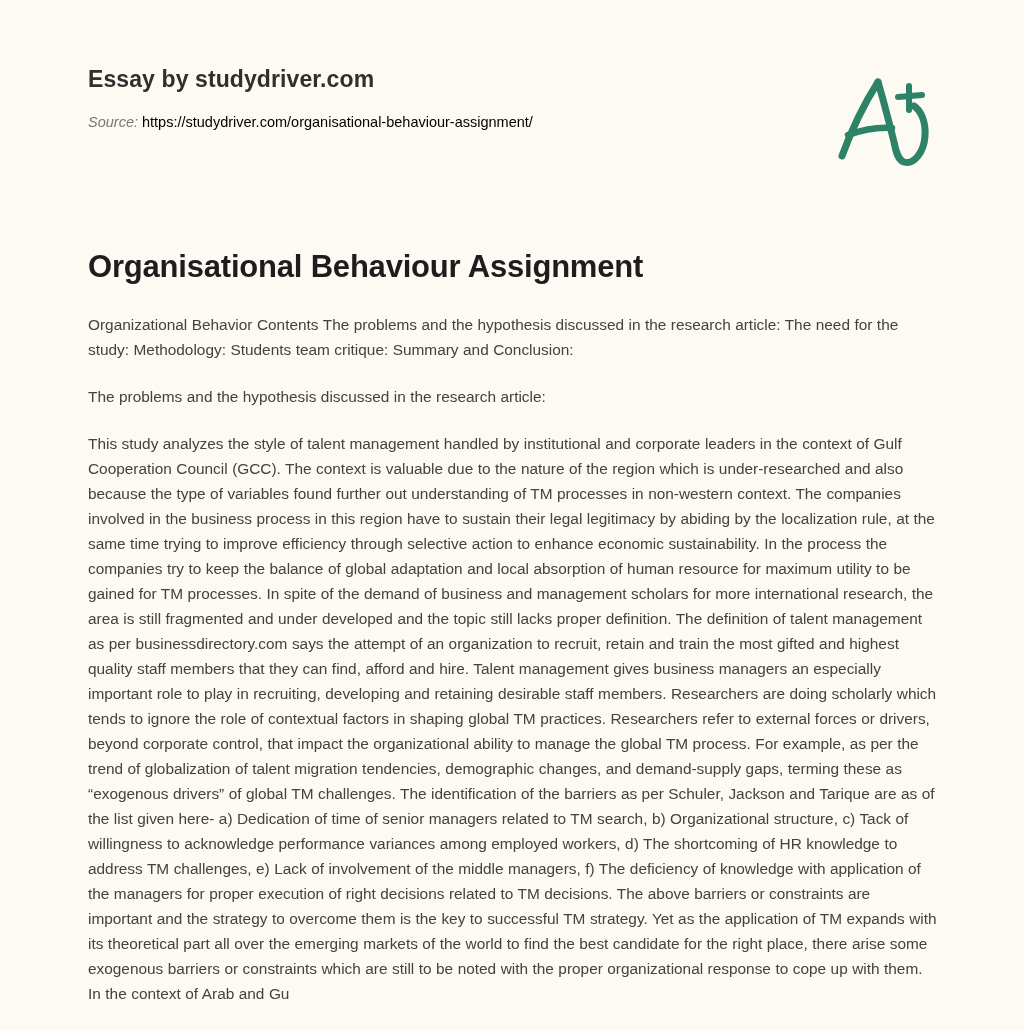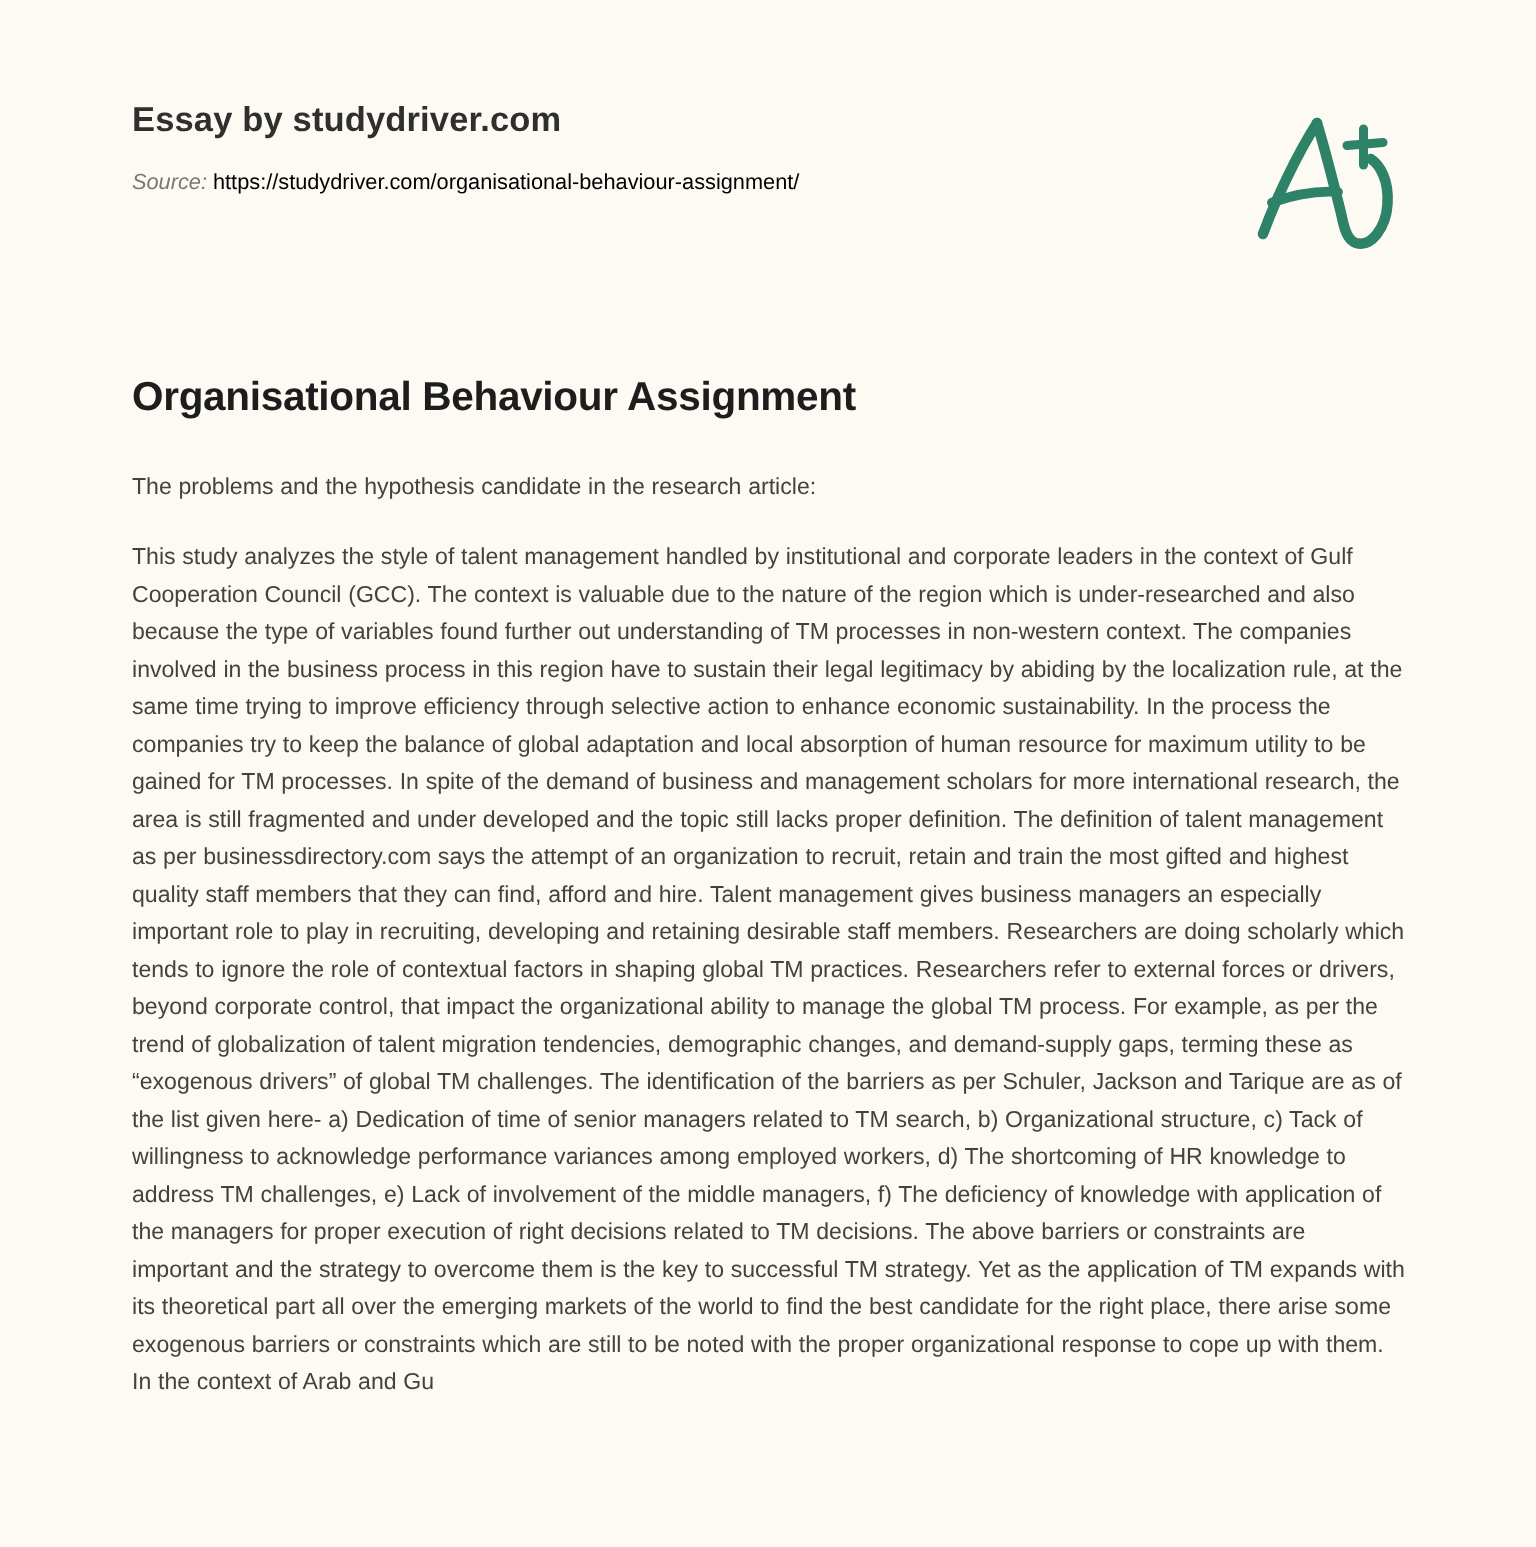--- a/index.html
+++ b/index.html
@@ -71,21 +71,21 @@
     width: 110px;
     height: 100px;
   }
 
   
   .doc-title {
     position: absolute;
     left: 88px;
     top: 248px;
     margin: 0;
-    font-size: 27px;
+    font-size: 31px;
     font-weight: bold;
     color: #1d1d1d;
     letter-spacing: -0.2px;
     line-height: 1.25;
   }
 
   
   .article {
     position: absolute;
     left: 88px;
@@ -131,17 +131,18 @@
         <path d="M79 14 L79 38" stroke-width="6"></path>
 
         <path d="M68 25 L92 23" stroke-width="6"></path>
       </g>
     </svg>
   </div>
 
   <h1 class="doc-title">Organisational Behaviour Assignment</h1>
 
   <div class="article">
-    <p>The problems and the hypothesis candidate in the research article:</p>
+    <p>Organizational Behavior Contents The problems and the hypothesis discussed in the research article: The need for the study: Methodology: Students team critique: Summary and Conclusion:</p>
+    <p>The problems and the hypothesis discussed in the research article:</p>
     <p>This study analyzes the style of talent management handled by institutional and corporate leaders in the context of Gulf Cooperation Council (GCC). The context is valuable due to the nature of the region which is under-researched and also because the type of variables found further out understanding of TM processes in non-western context. The companies involved in the business process in this region have to sustain their legal legitimacy by abiding by the localization rule, at the same time trying to improve efficiency through selective action to enhance economic sustainability. In the process the companies try to keep the balance of global adaptation and local absorption of human resource for maximum utility to be gained for TM processes. In spite of the demand of business and management scholars for more international research, the area is still fragmented and under developed and the topic still lacks proper definition. The definition of talent management as per businessdirectory.com says the attempt of an organization to recruit, retain and train the most gifted and highest quality staff members that they can find, afford and hire. Talent management gives business managers an especially important role to play in recruiting, developing and retaining desirable staff members. Researchers are doing scholarly which tends to ignore the role of contextual factors in shaping global TM practices. Researchers refer to external forces or drivers, beyond corporate control, that impact the organizational ability to manage the global TM process. For example, as per the trend of globalization of talent migration tendencies, demographic changes, and demand-supply gaps, terming these as “exogenous drivers” of global TM challenges. The identification of the barriers as per Schuler, Jackson and Tarique are as of the list given here- a) Dedication of time of senior managers related to TM search, b) Organizational structure, c) Tack of willingness to acknowledge performance variances among employed workers, d) The shortcoming of HR knowledge to address TM challenges, e) Lack of involvement of the middle managers, f) The deficiency of knowledge with application of the managers for proper execution of right decisions related to TM decisions. The above barriers or constraints are important and the strategy to overcome them is the key to successful TM strategy. Yet as the application of TM expands with its theoretical part all over the emerging markets of the world to find the best candidate for the right place, there arise some exogenous barriers or constraints which are still to be noted with the proper organizational response to cope up with them. In the context of Arab and Gu</p>
   </div>
 
 </div>
 
 </body></html>

